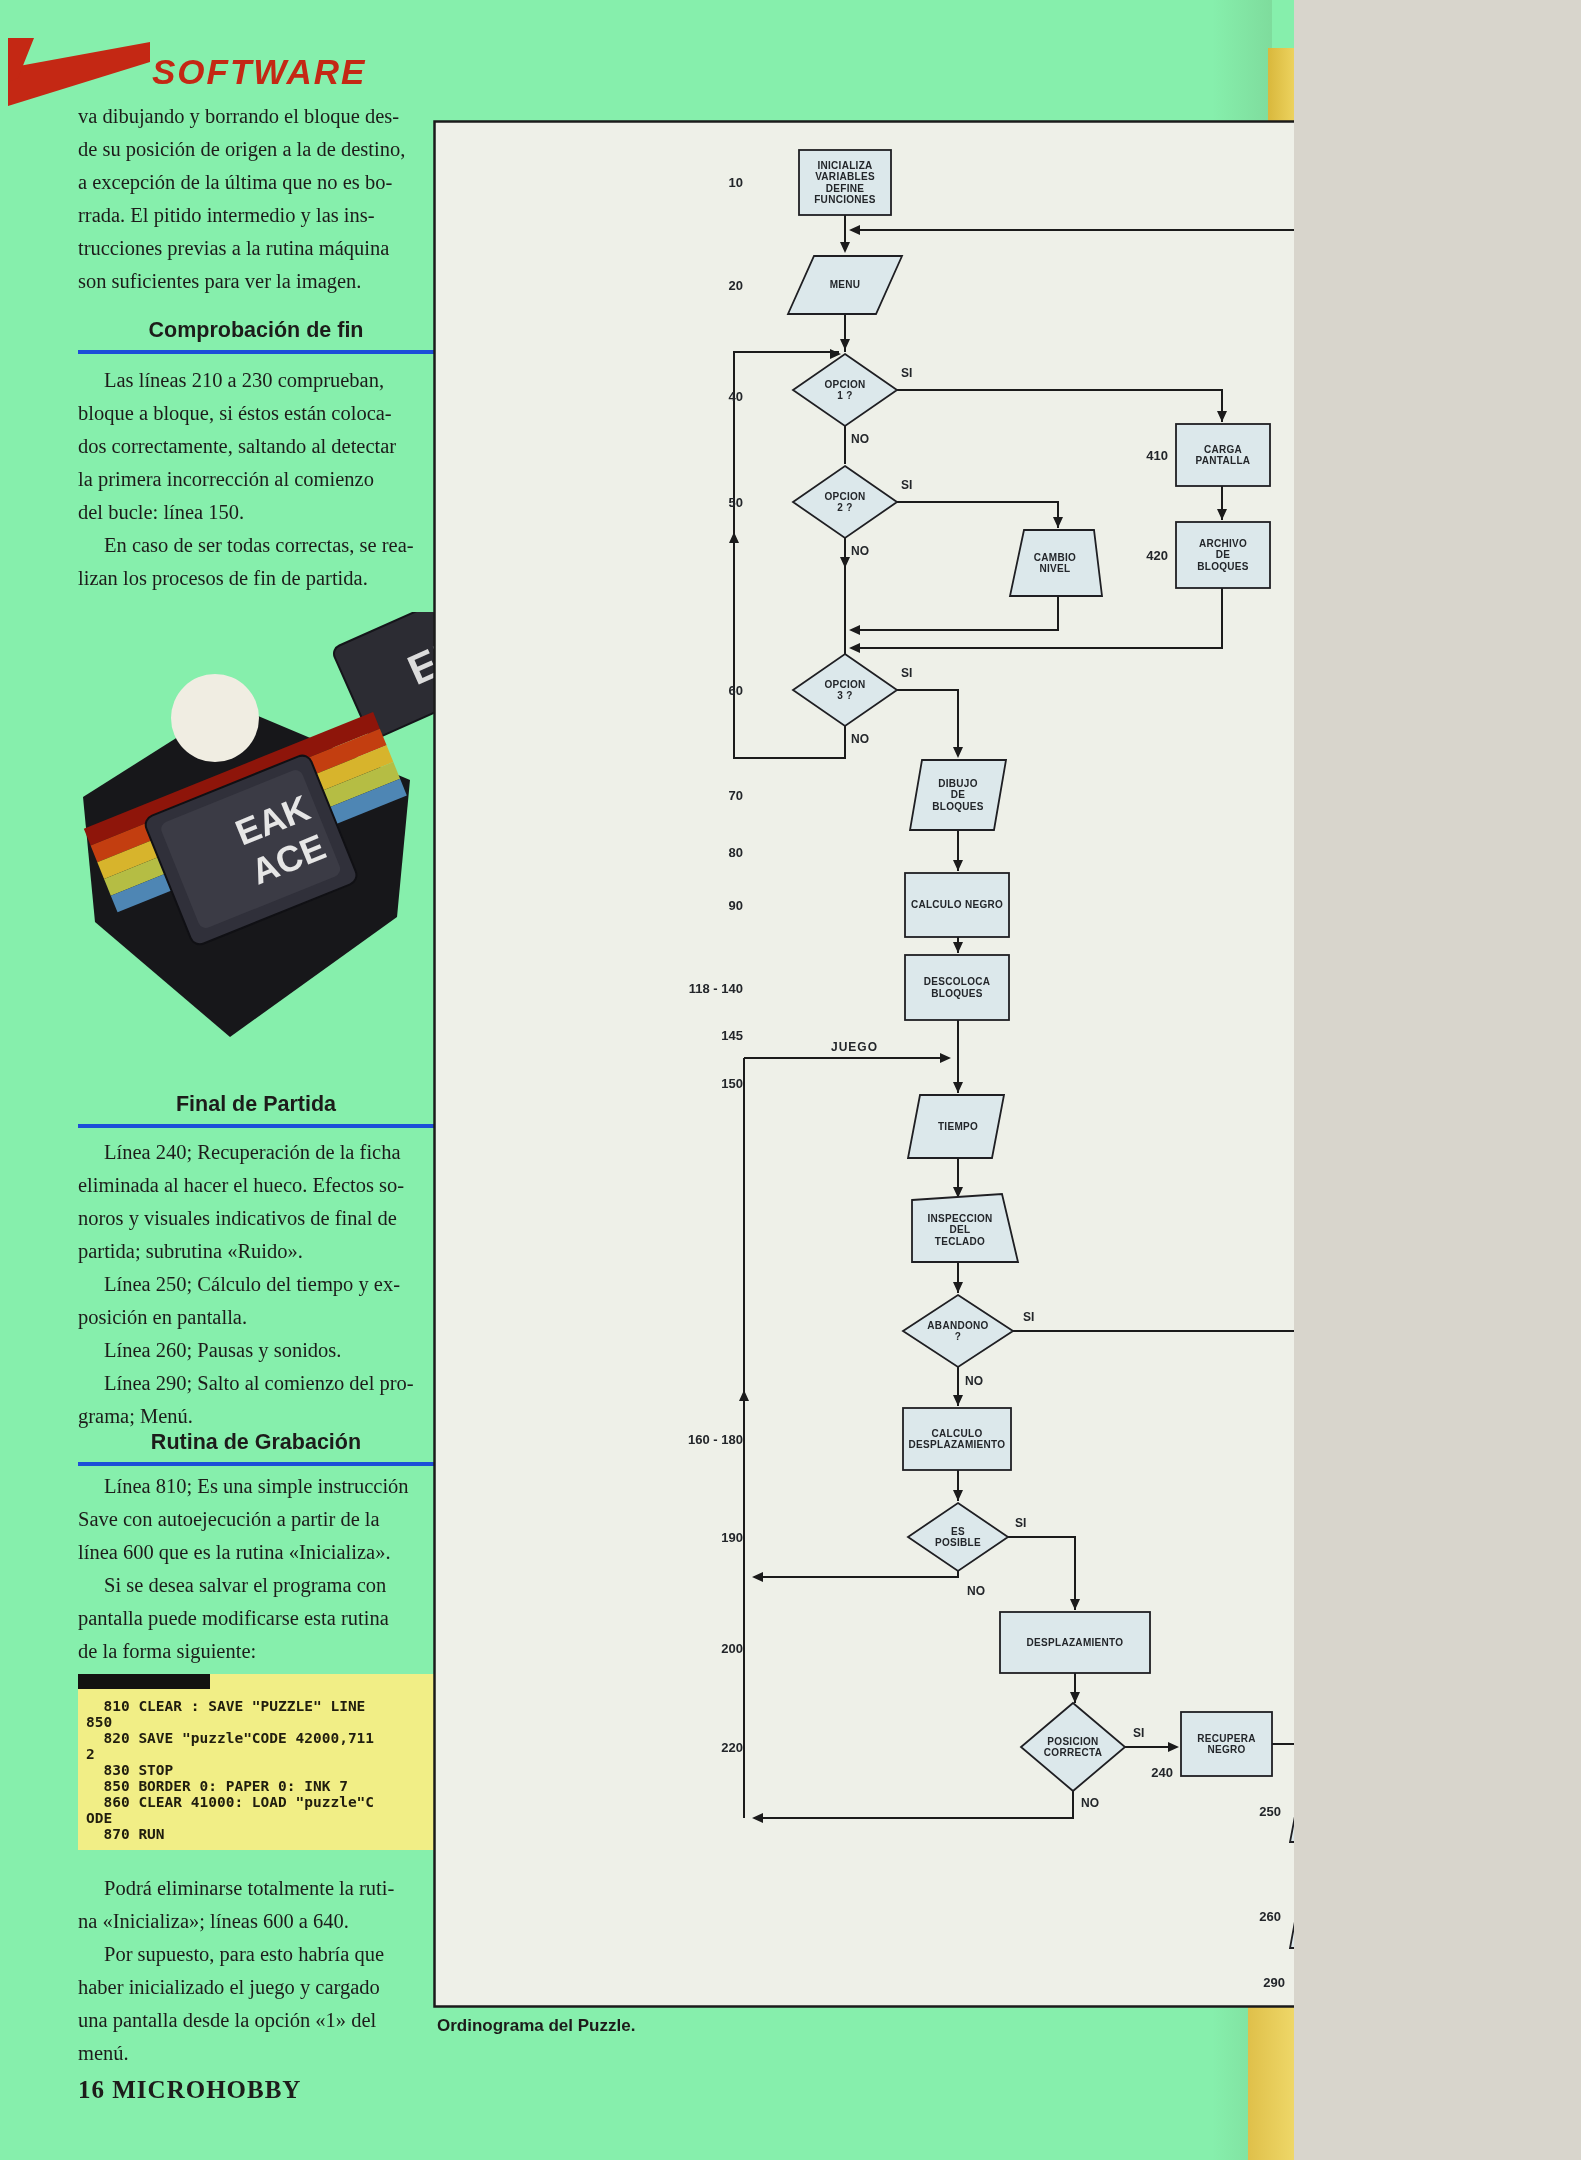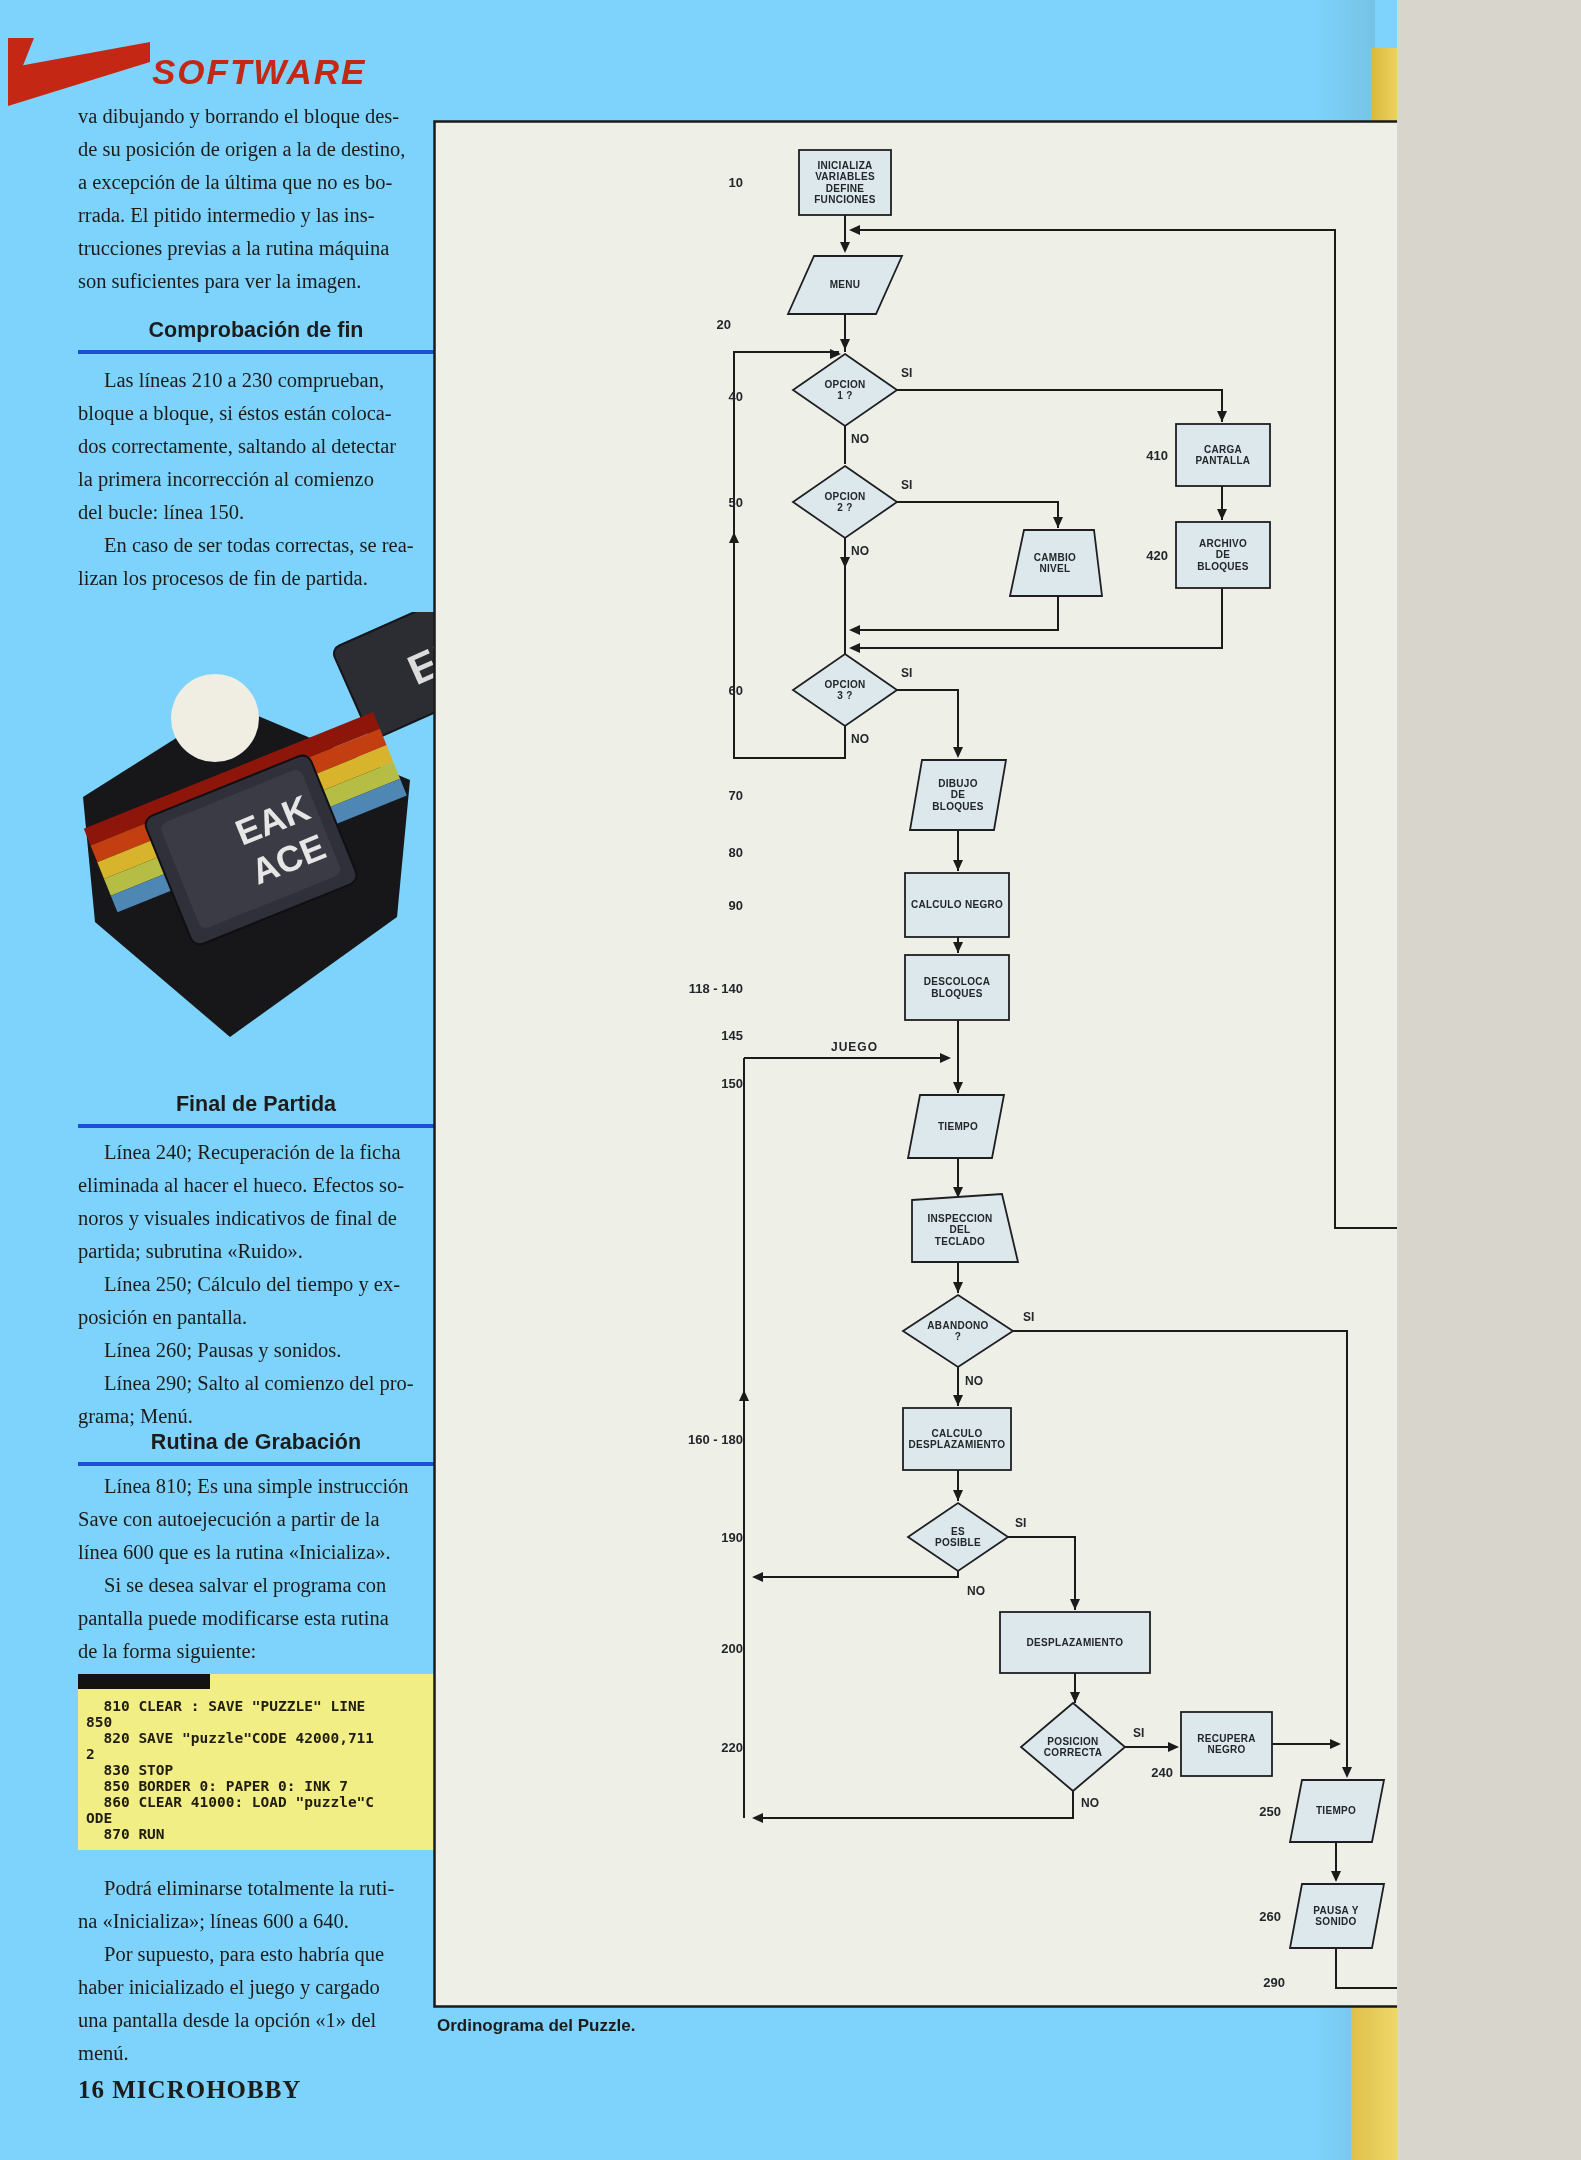--- a/index.html
+++ b/index.html
@@ -1,16 +1,16 @@
 <!DOCTYPE html>
 <html><head>
 <meta charset="utf-8">
 <style>
   html,body{margin:0;padding:0;background:#d8d5cc;}
-  .page{position:relative;width:1397px;height:2160px;background:#7dd3fc;overflow:hidden;
+  .page{position:relative;width:1294px;height:2160px;background:#86efac;overflow:hidden;
         font-family:"Liberation Serif", serif;color:#1d1c1a;}
   .edge-shadow{position:absolute;right:22px;top:0;width:60px;height:2160px;
         background:linear-gradient(to right, rgba(0,0,0,0), rgba(60,50,20,0.10));}
   .edge-yellow{position:absolute;right:0;top:48px;width:26px;height:2112px;
         background:linear-gradient(to right,#d9b83c,#ecd25e);}
   .edge-yellow2{position:absolute;right:0;top:1640px;width:46px;height:520px;
         background:linear-gradient(to right,#dfc04a,#eed768);border-top-left-radius:18px;}
   .edge-tab{position:absolute;right:2px;top:470px;width:26px;height:100px;background:#f3f1e8;
         border:1px solid #b9b4a4;}
   .edge-clip{position:absolute;right:6px;top:696px;width:15px;height:88px;background:#979c9b;
@@ -257,21 +257,21 @@
     <div class="node-label" style="left:567px;top:1492px;width:150px;height:61px;">DESPLAZAMIENTO</div>
     <div class="node-label" style="left:588px;top:1597px;width:104px;height:60px;">POSICION
 CORRECTA</div>
     <div class="node-label" style="left:748px;top:1592px;width:91px;height:64px;">RECUPERA
 NEGRO</div>
     <div class="node-label" style="left:857px;top:1662px;width:92px;height:58px;">TIEMPO</div>
     <div class="node-label" style="left:857px;top:1766px;width:92px;height:60px;">PAUSA Y
 SONIDO</div>
 
     <span class="lnum" style="left:310px;top:62px;">10</span>
-    <span class="lnum" style="left:298px;top:165px;margin-top:39px;">20</span>
+    <span class="lnum" style="left:310px;top:165px;">20</span>
     <span class="lnum" style="left:310px;top:276px;">40</span>
     <span class="lnum" style="left:310px;top:382px;">50</span>
     <span class="lnum" style="left:735px;top:335px;">410</span>
     <span class="lnum" style="left:735px;top:435px;">420</span>
     <span class="lnum" style="left:310px;top:570px;">60</span>
     <span class="lnum" style="left:310px;top:675px;">70</span>
     <span class="lnum" style="left:310px;top:732px;">80</span>
     <span class="lnum" style="left:310px;top:785px;">90</span>
     <span class="lnum" style="left:310px;top:868px;">118 - 140</span>
     <span class="lnum" style="left:310px;top:915px;">145</span>

